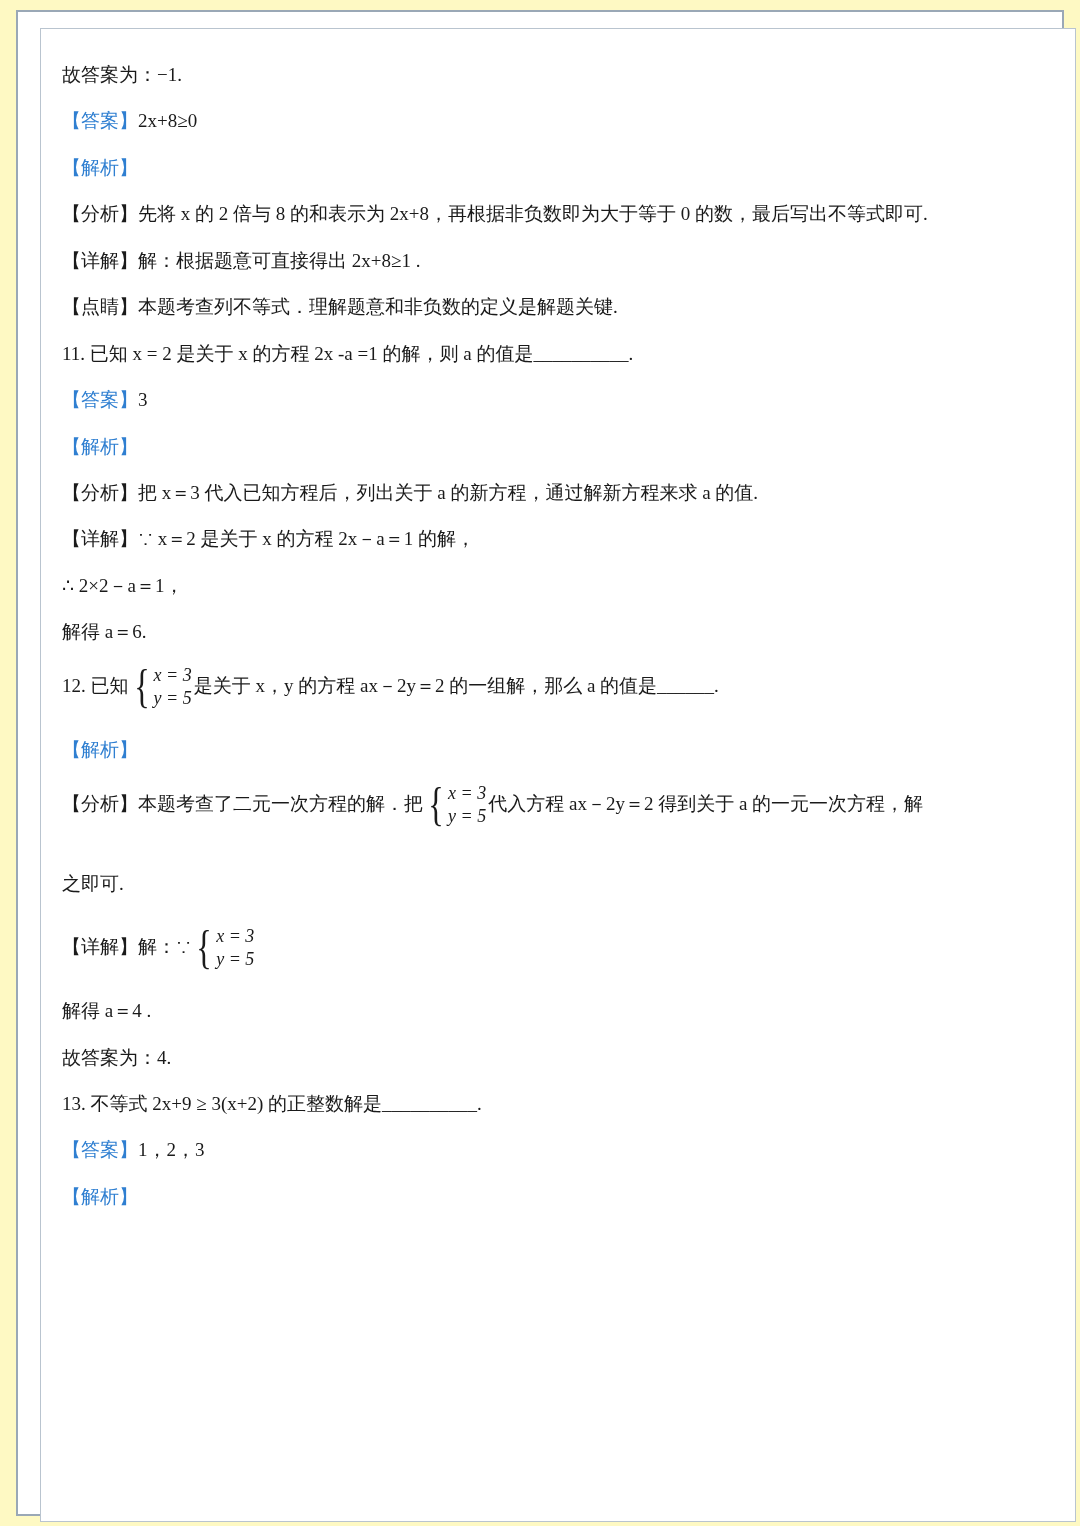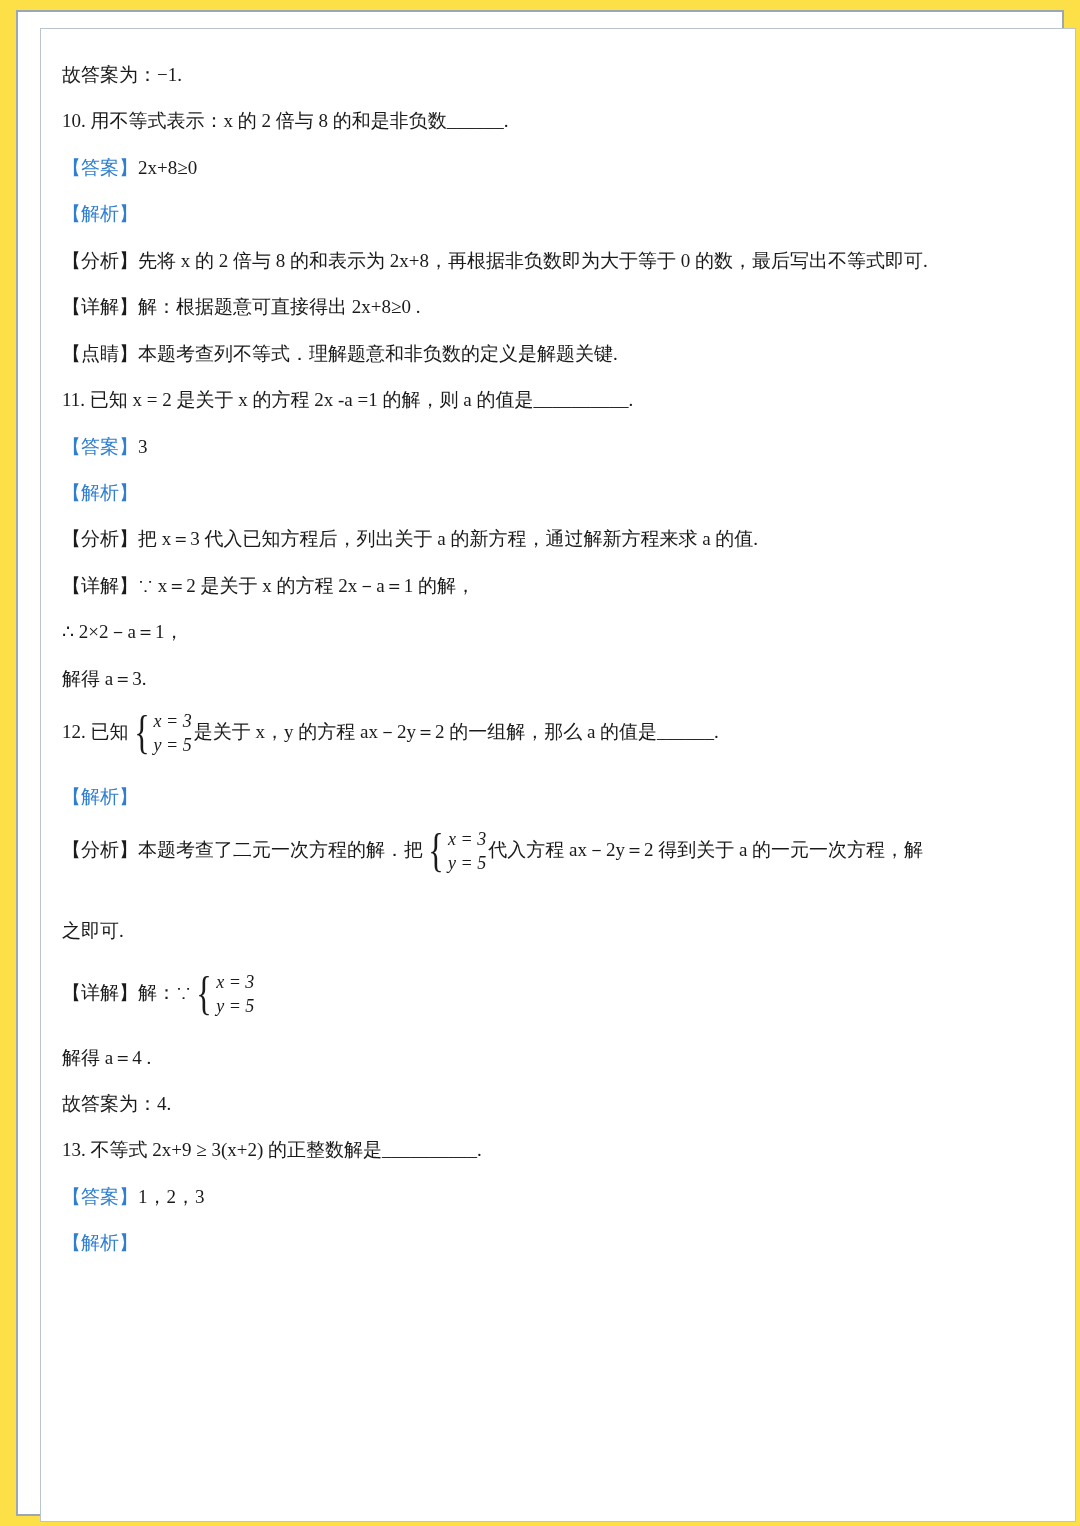--- a/index.html
+++ b/index.html
@@ -10,21 +10,21 @@
   body {
     width: 1080px;
     height: 1526px;
     font-family: "Liberation Serif", serif;
   }
   .page-frame {
     position: absolute;
     left: 0; top: 0;
     width: 1080px;
     height: 1526px;
-    background: #fde047;
+    background: #fef9c3;
     box-sizing: border-box;
   }
   .page-border-outer {
     position: absolute;
     left: 16px; top: 10px;
     width: 1048px;
     height: 1506px;
     border: 2px solid #9aa8b6;
     background: #ffffff;
     box-sizing: border-box;
@@ -95,39 +95,35 @@
 
 <div class="page-frame">
   <div class="page-border-outer">
     <div class="page-border-inner"></div>
   </div>
 
   <div class="content">
 
     <p class="line"><span>故答案为：−1.</span></p>
 
-    <p class="line">
-      <span>10.</span>
-      <span>用不等式表示：x 的 2 倍与 8 的和是非负数______.</span>
-    </p>
 
     <p class="line">
       <span class="tag">【答案】</span><span>2x+8≥0</span>
     </p>
 
     <p class="line">
       <span class="tag">【解析】</span>
     </p>
 
     <p class="line">
       <span>【分析】</span><span>先将 x 的 2 倍与 8 的和表示为 2x+8，再根据非负数即为大于等于 0 的数，最后写出不等式即可.</span>
     </p>
 
     <p class="line">
-      <span>【详解】</span><span>解：根据题意可直接得出 2x+8≥0 .</span>
+      <span>【详解】</span><span>解：根据题意可直接得出 2x+8≥1 .</span>
     </p>
 
 
     <p class="line">
       <span>【点睛】</span><span>本题考查列不等式．理解题意和非负数的定义是解题关键.</span>
     </p>
 
     <p class="line">
       <span>11.</span>
       <span>已知 x = 2 是关于 x 的方程 2x -a =1 的解，则 a 的值是__________.</span>
@@ -144,21 +140,21 @@
     <p class="line">
       <span>【分析】</span><span>把 x＝3 代入已知方程后，列出关于 a 的新方程，通过解新方程来求 a 的值.</span>
     </p>
 
     <p class="line">
       <span>【详解】</span><span>∵ x＝2 是关于 x 的方程 2x－a＝1 的解，</span>
     </p>
 
     <p class="line"><span>∴ 2×2－a＝1，</span></p>
 
-    <p class="line"><span>解得 a＝3.</span></p>
+    <p class="line"><span>解得 a＝6.</span></p>
 
 
     <p class="big-line">
       <span>12.</span>
       <span>已知</span><span class="sys">
           <span class="brace">{</span>
           <span class="eqs">
             <span class="ital">x = 3</span>
             <span class="ital">y = 5</span>
           </span>

